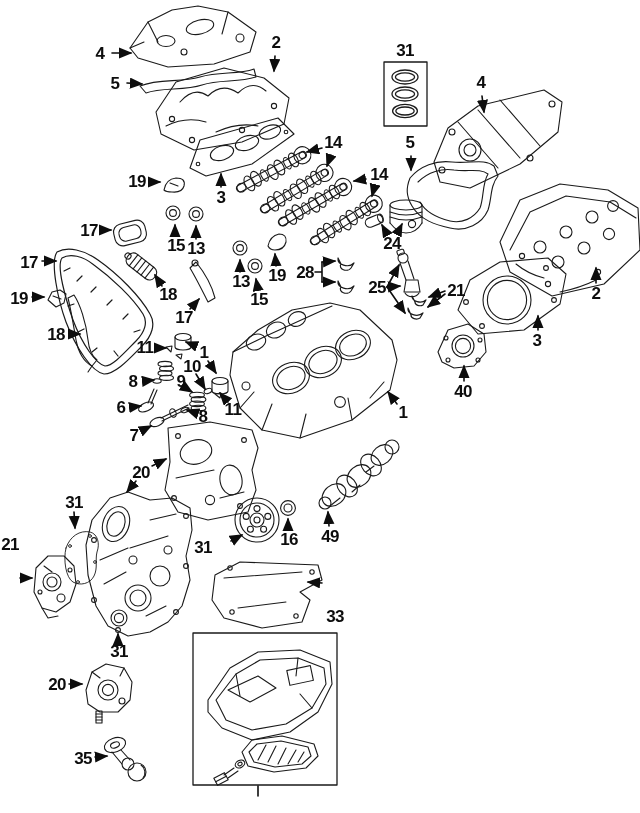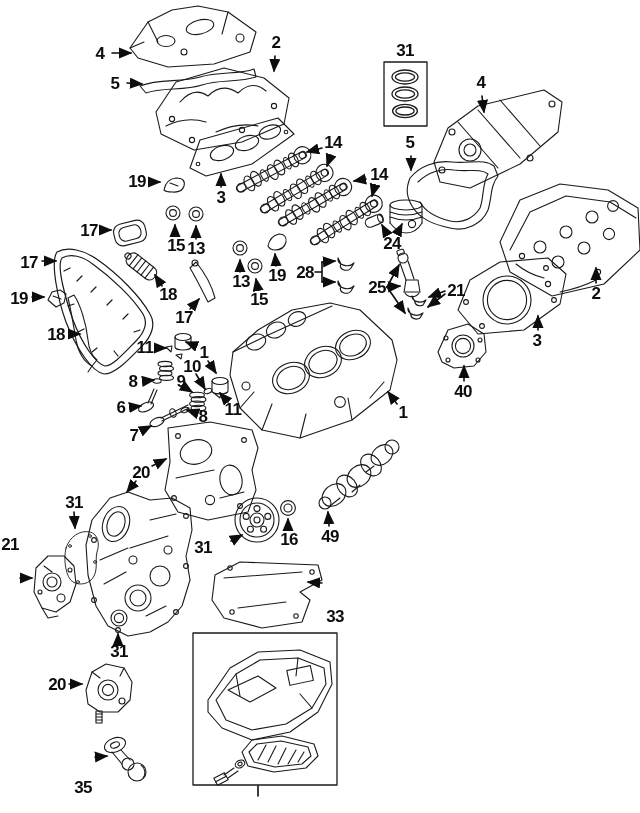--- a/index.html
+++ b/index.html
@@ -527,15 +527,15 @@
   <div class="callout" style="left:134px;top:435px">7</div>
   <div class="callout" style="left:141px;top:472px">20</div>
   <div class="callout" style="left:74px;top:502px">31</div>
   <div class="callout" style="left:10px;top:544px">21</div>
   <div class="callout" style="left:203px;top:547px">31</div>
   <div class="callout" style="left:289px;top:539px">16</div>
   <div class="callout" style="left:330px;top:536px">49</div>
   <div class="callout" style="left:335px;top:616px">33</div>
   <div class="callout" style="left:119px;top:651px">31</div>
   <div class="callout" style="left:57px;top:684px">20</div>
-  <div class="callout" style="left:83px;top:787px">35</div>
+  <div class="callout" style="left:83px;top:758px">35</div>
   <div class="callout" style="left:264px;top:831px">32</div>
 </div>
 
 </body></html>

